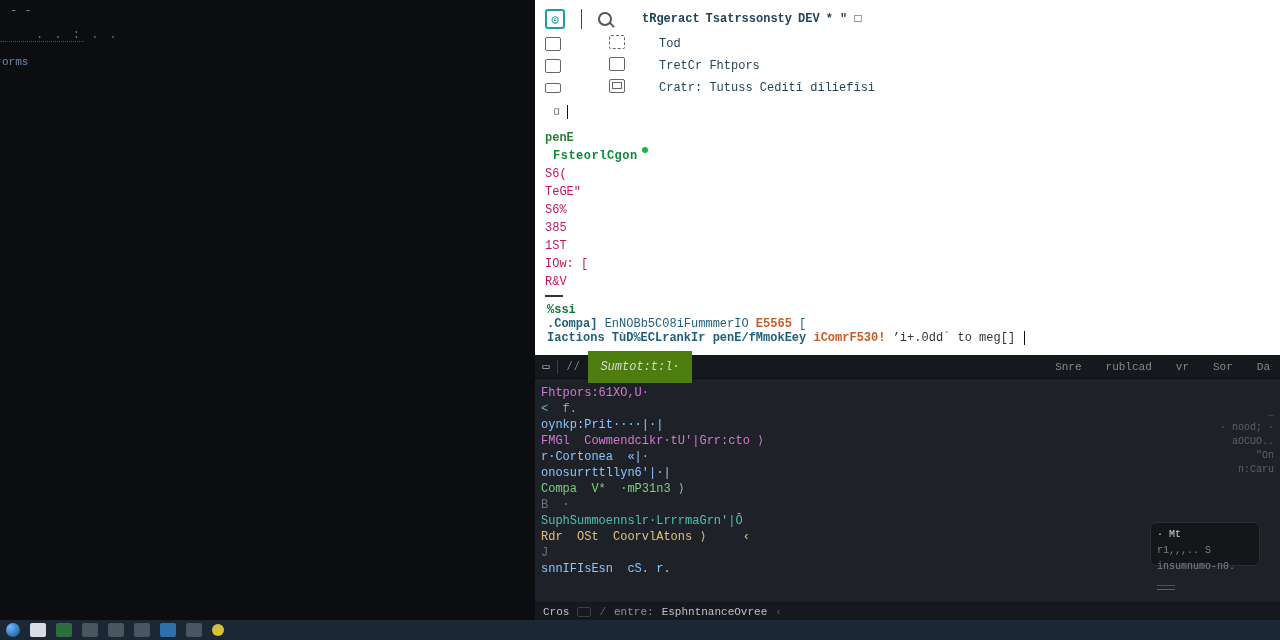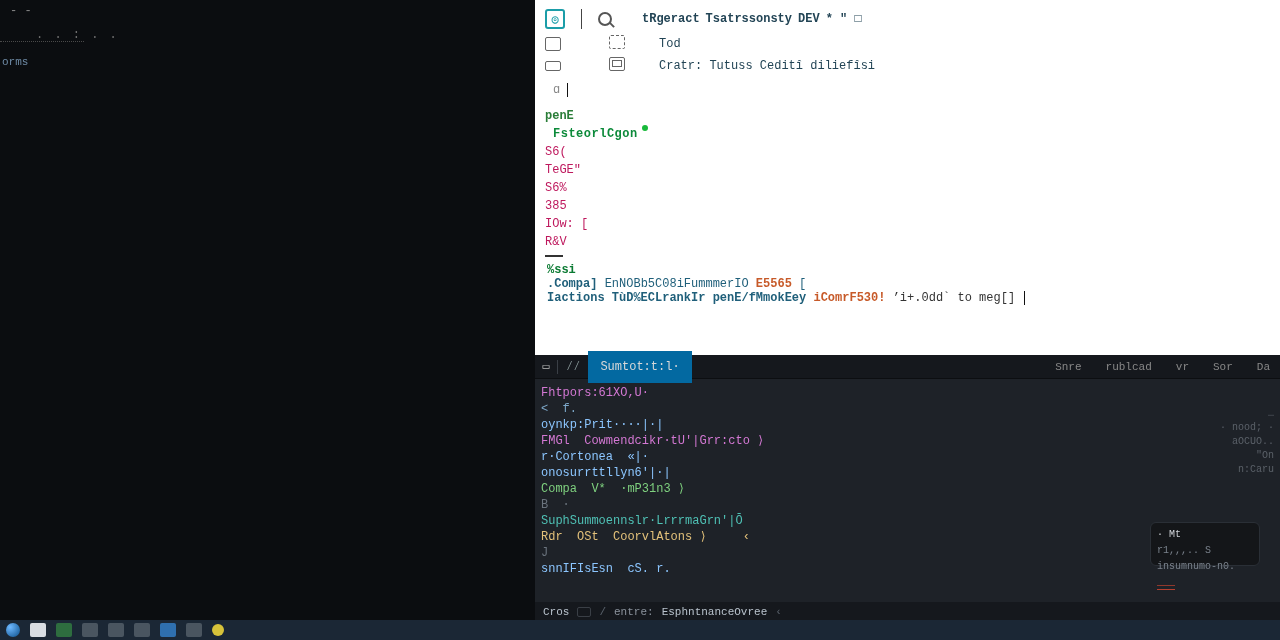--- a/index.html
+++ b/index.html
@@ -51,21 +51,21 @@
   .msg2 .p1 { color:#1f5f7a; font-weight:bold; }
   .msg2 .q  { color:#c75a29; font-weight:bold; }
   .msg2 .r  { color:#333; }
 
   
   .devtools { position:absolute; left:535px; top:355px; width:745px; height:267px; background:#1e2228; color:#c8c8c8; }
   .dt-tabbar { display:flex; align-items:center; height:24px; background:#15181d; border-bottom:1px solid #0c0e11; }
   .dt-pick { width:22px; text-align:center; color:#bbb; }
   .dt-div  { width:1px; height:14px; background:#3a3f46; }
   .dt-slash{ color:#9aa; padding:0 8px; }
-  .dt-tab  { padding:16px 12px; color:#d8d8d8; background:#0369a1; height:100%; display:flex; align-items:center; }
+  .dt-tab  { padding:16px 12px; color:#d8d8d8; background:#4d7c0f; height:100%; display:flex; align-items:center;font-style:italic; }
   .dt-spacer{ flex:1; }
   .dt-right { display:flex; gap:24px; padding-right:10px; color:#888; font-size:11px; }
 
   .dt-body { padding:6px 6px; font-size:12px; line-height:16px; position:relative; height:221px; overflow:hidden; }
   .cl { white-space:pre; }
   .tag { color:#d478d4; }
   .attr{ color:#8cc6ff; }
   .val { color:#7fd17f; }
   .str { color:#e3c17a; }
   .ang { color:#7da8c9; }
@@ -118,40 +118,48 @@
   <div class="sub-rows">
     <div class="sub-row">
       <span class="sub-leftcol">
           <span class="mini-ico"></span>
         </span>
       <span class="sub-gap"><span class="mini-ico" style="border-style:dashed;"></span></span>
       <span class="sub-txt">Tod</span>
     </div>
     <div class="sub-row">
       <span class="sub-leftcol">
+          <span class="mini-ico"></span>
+        </span>
+      <span class="sub-gap"><span class="mini-ico"></span></span>
+      <span class="sub-txt">TretCr  Fhtpors</span>
+    </div>
+    <div class="sub-row">
+      <span class="sub-leftcol">
           <span class="mini-ico" style="height:10px;"></span>
         </span>
       <span class="sub-gap"><span class="mini-ico screen"></span></span>
       <span class="sub-txt">Cratr: Tutuss Ceditî diliefîsi</span>
     </div>
   </div>
 
   <div class="cursor-row">
     <span style="color:#888;">ɑ </span><span class="caret"></span>
   </div>
 
   <div class="lineno-col">
     <div class="ln-row"><span class="ln">penE</span></div>
     <div class="ln-row" style="padding-left:8px;">
       <span class="green-strong">FsteorlCgon</span><span class="green-dot"></span>
     </div>
     <div class="ln-row"><span class="gray-ln">S6(</span></div>
     <div class="ln-row"><span class="gray-ln">TeGE"</span></div>
     <div class="ln-row"><span class="gray-ln">S6%</span></div>
     <div class="ln-row"><span class="gray-ln">385</span></div>
+    <div class="ln-row"><span class="gray-ln">1ST</span></div>
     <div class="ln-row"><span class="gray-ln">IOw:  [</span></div>
     <div class="ln-row"><span class="gray-ln">R&amp;V</span></div>
   </div>
 
   <div class="sep"></div>
 
   <div class="msg-block">
     <div><span class="msg-head">%ssi</span></div>
     <div class="msg1">
       <span class="k1">.Compa]</span>

